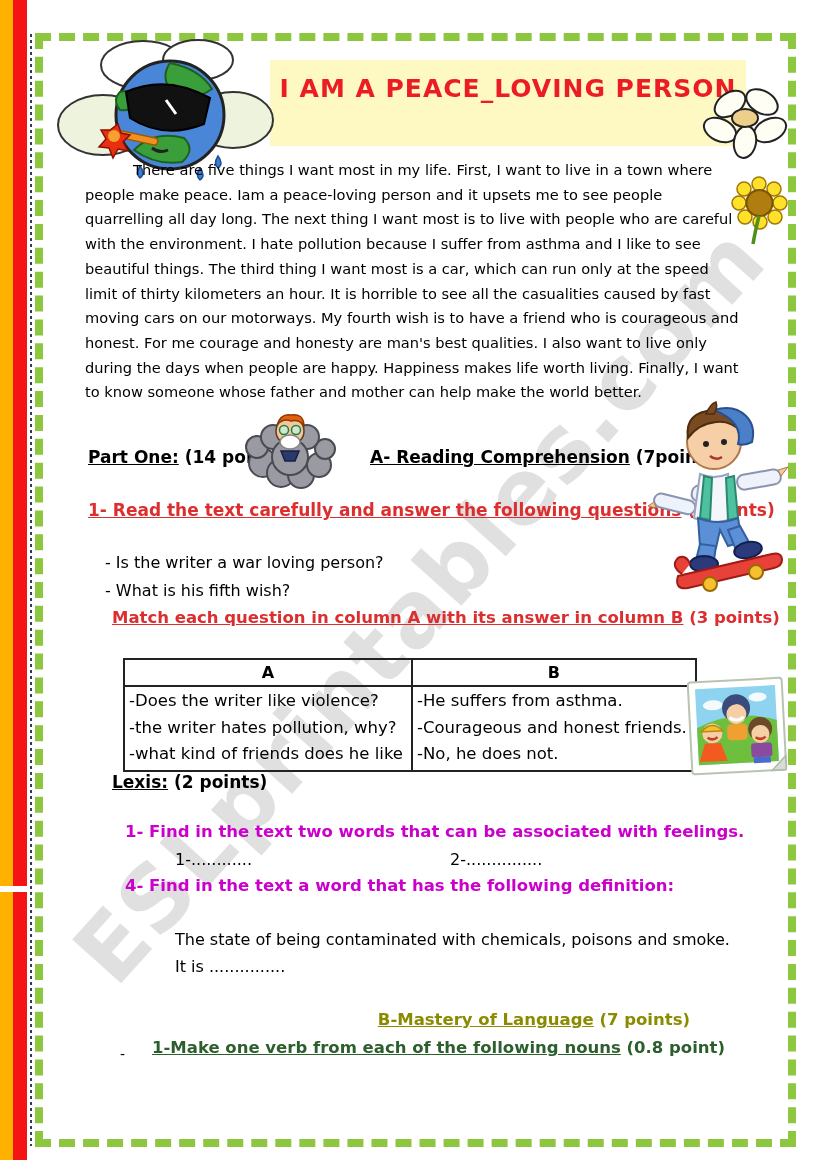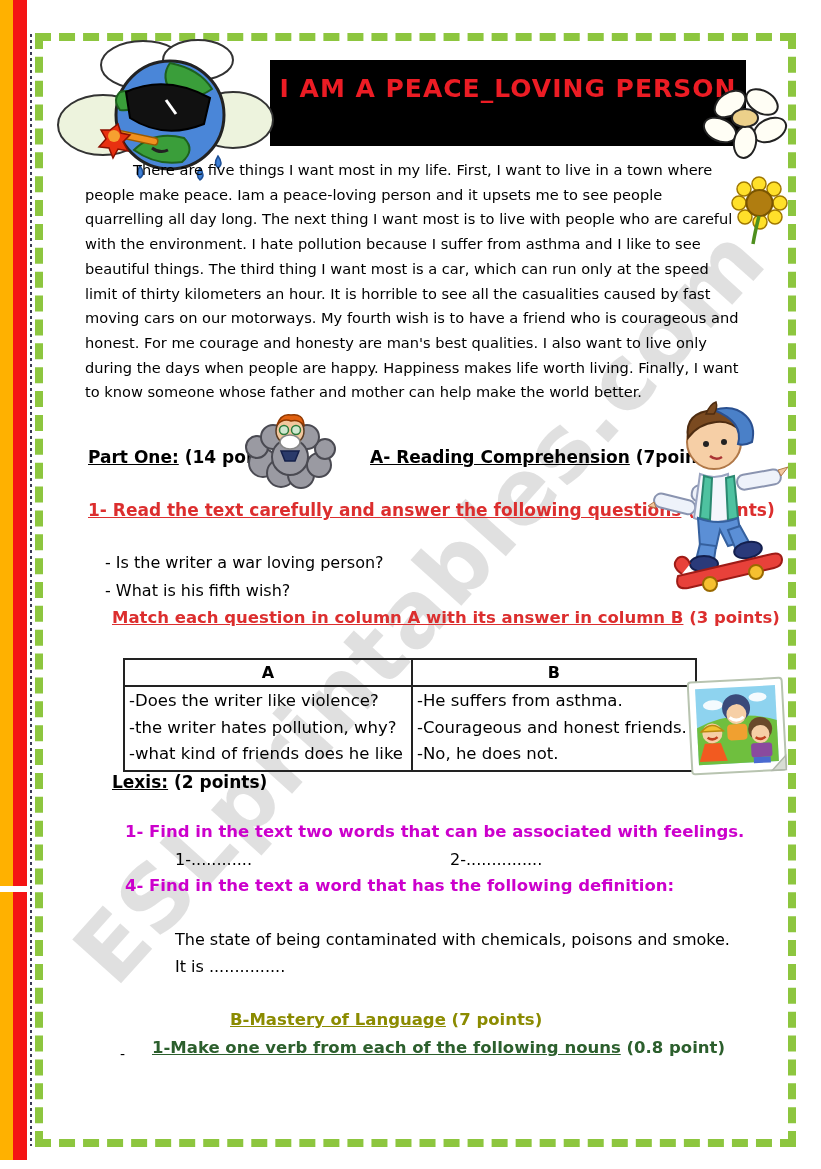--- a/index.html
+++ b/index.html
@@ -20,21 +20,21 @@
 
   
   .watermark { position:absolute; left:-125px; top:550px; width:1100px; height:120px;
                transform:rotate(-48deg); z-index:1; text-align:center;
                font-size:90px; font-weight:bold; color:#c8c8c8; opacity:0.55; letter-spacing:2px;
                white-space:nowrap; pointer-events:none; }
 
   .content { position:absolute; left:0; top:0; width:821px; height:1169px; z-index:2; }
 
   
-  .banner { position:absolute; left:270px; top:60px; width:476px; height:86px; background:#000000; }
+  .banner { position:absolute; left:270px; top:60px; width:476px; height:86px; background:#fef9c3; }
   .banner-text { margin-top:14px; text-align:center; font-size:25px; font-weight:bold;
                  color:#EC1C24; letter-spacing:1px; }
 
   
   .passage { position:absolute; left:85px; top:150px; width:658px; font-size:14.6px;
              line-height:24.7px; color:#000; text-indent:48px; font-weight:500;margin-top:8px; }
 
   .u { text-decoration:underline; }
 
   .row-partone { position:absolute; left:88px; top:447px; font-size:17px; font-weight:bold; color:#000; }
@@ -55,21 +55,21 @@
   .cell-line { line-height:26.5px; white-space:nowrap; }
 
   .lexis-label { position:absolute; left:112px; top:772px; font-size:17px; font-weight:bold; color:#000; }
   .h-mag-1 { position:absolute; left:125px; top:822px; font-size:16.5px; font-weight:bold; color:#CC00CC; }
   .blank-1 { position:absolute; left:175px; top:850px; font-size:16px; color:#000; }
   .blank-2 { position:absolute; left:450px; top:850px; font-size:16px; color:#000; }
   .h-mag-2 { position:absolute; left:125px; top:876px; font-size:16.5px; font-weight:bold; color:#CC00CC; }
   .definition { position:absolute; left:175px; top:930px; font-size:16px; color:#000; }
   .answer-stub { position:absolute; left:175px; top:957px; font-size:16px; color:#000; }
 
-  .h-olive { position:absolute; left:230px; top:1010px; width:460px; text-align:left;
+  .h-olive { position:absolute; left:230px; top:1010px; width:460px; text-align:right;
              font-size:16.5px; font-weight:bold; color:#8B8B00; }
   .h-green { position:absolute; left:152px; top:1038px; font-size:16.5px; font-weight:bold; color:#2C5F2D; }
   .tiny-dash { position:absolute; left:120px; top:1046px; font-size:14px; color:#000; }
 
   
   .illu { position:absolute; }
   .illu-earth { left:48px; top:30px; }
   .illu-daisy { left:700px; top:82px; }
   .illu-sunflower { left:731px; top:176px; }
   .illu-smog { left:243px; top:405px; }

